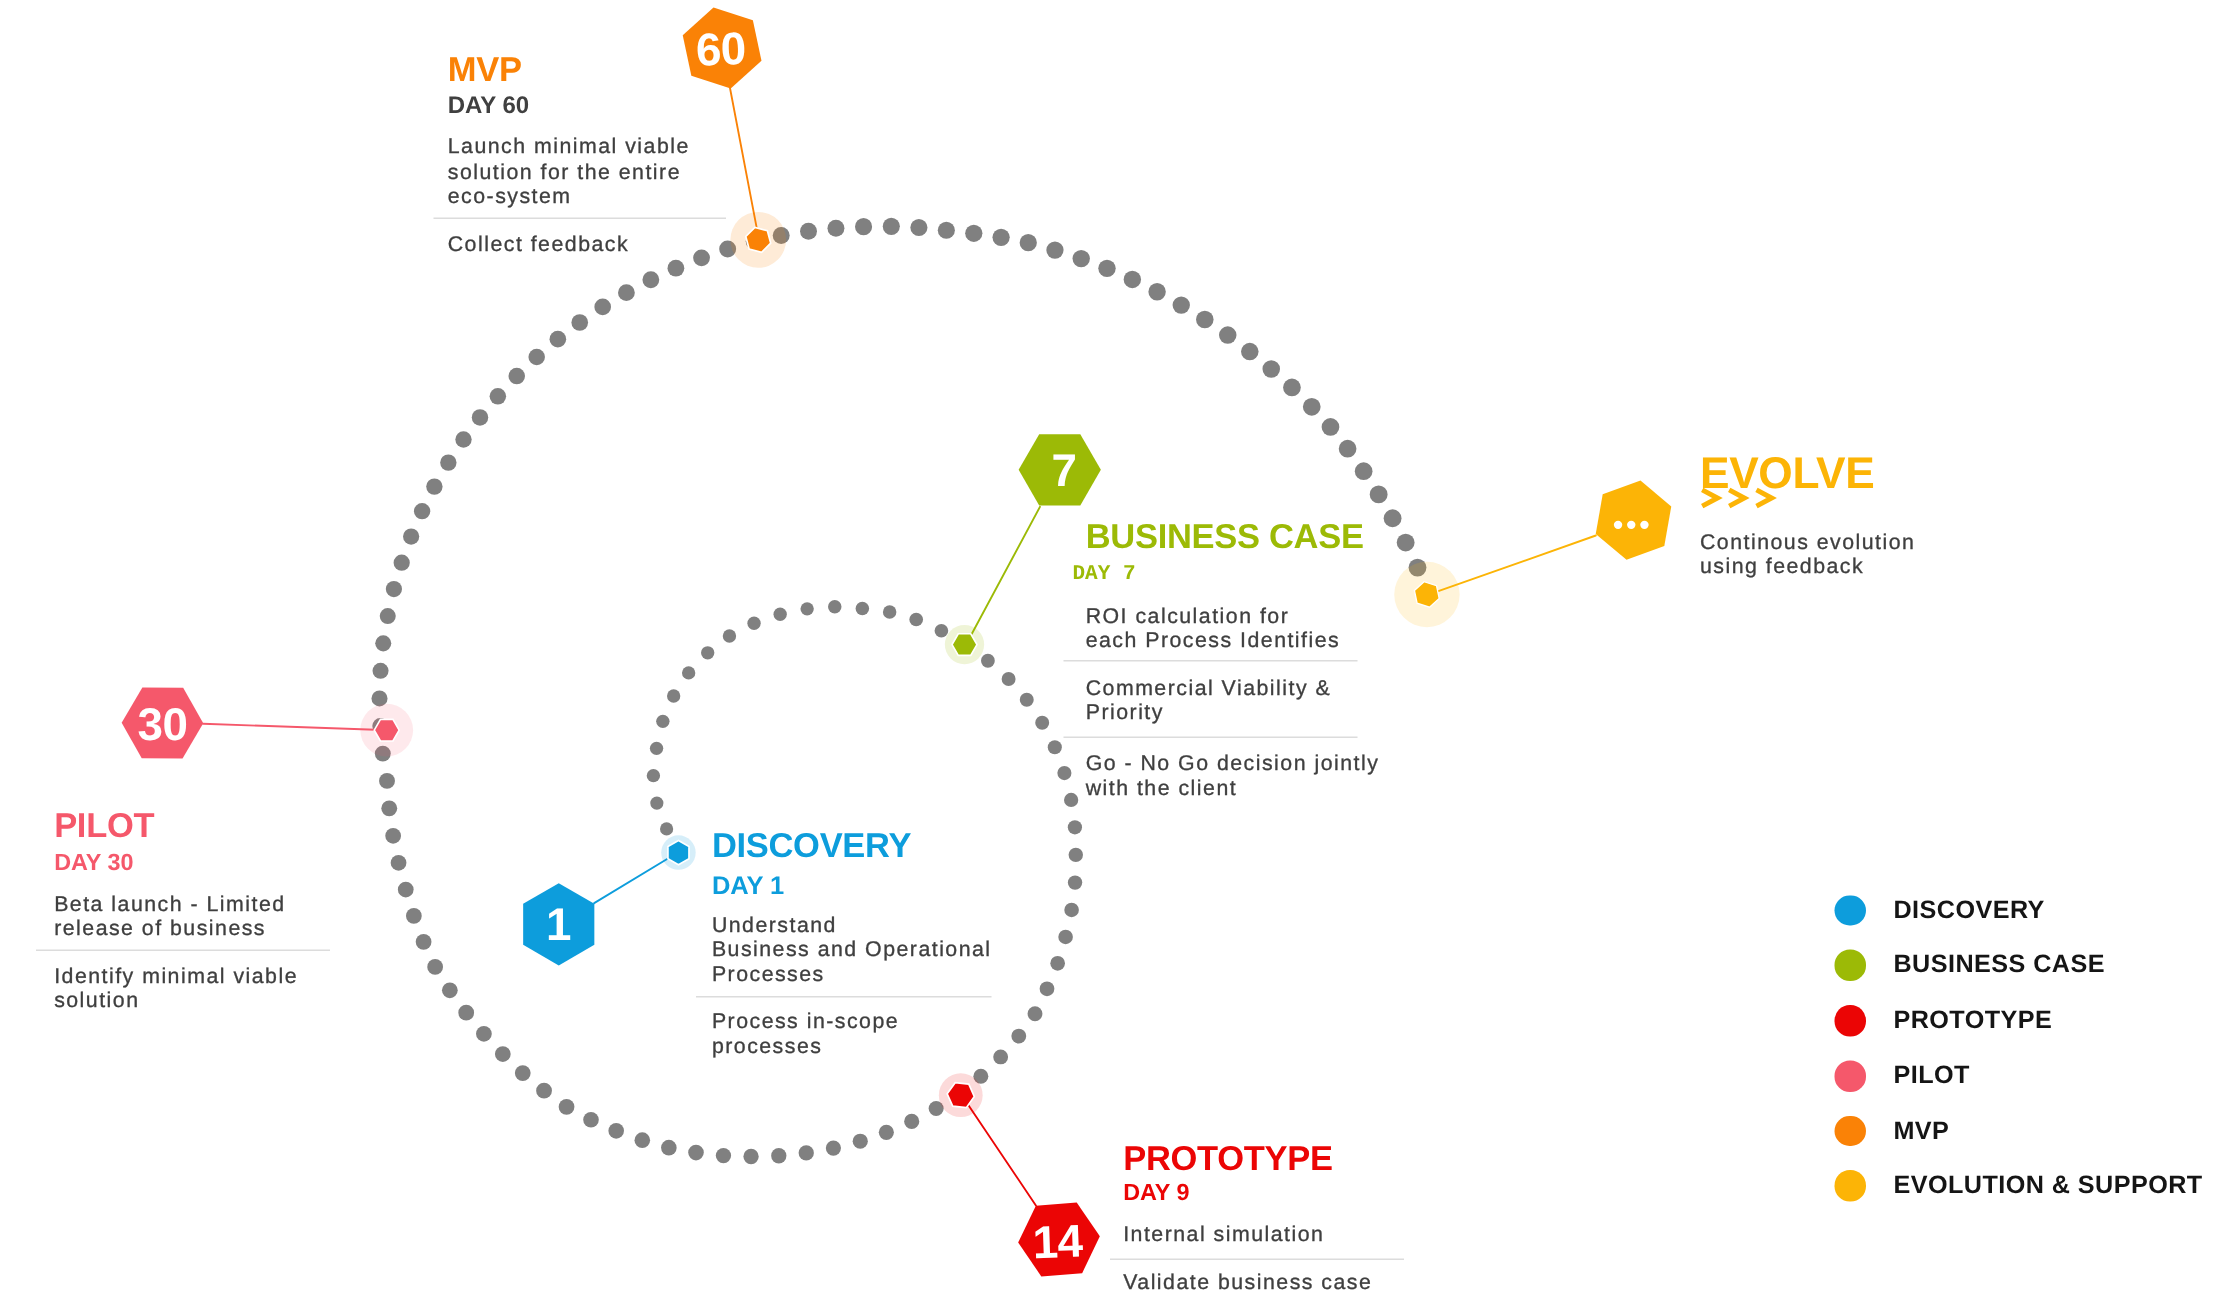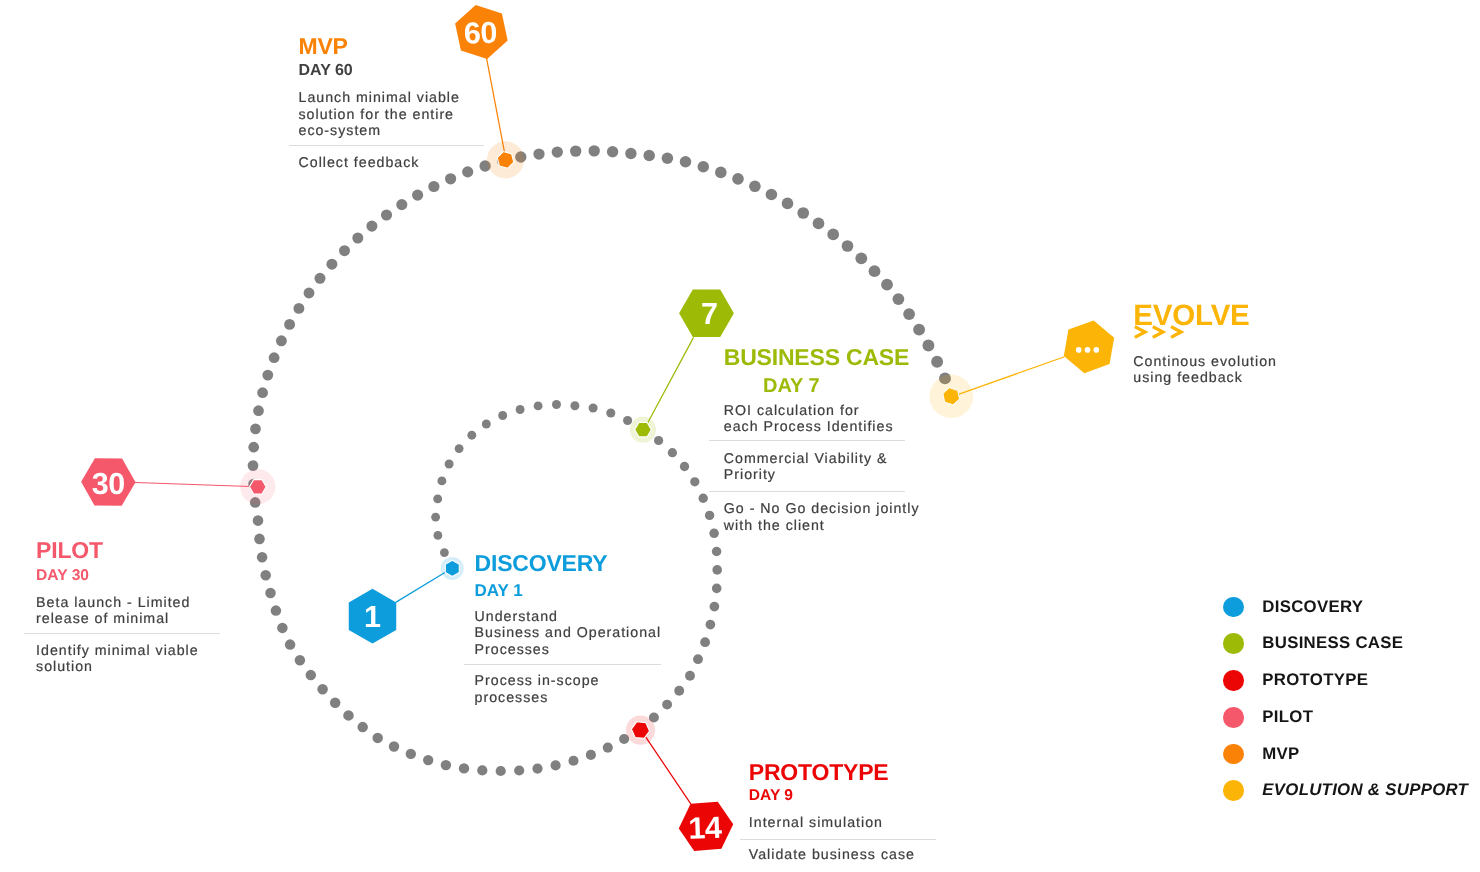--- a/index.html
+++ b/index.html
@@ -227,35 +227,35 @@
   <div class="ttl" style="left:298.5px;top:34.9px;color:#fa8206;font-size:23px;">MVP</div>
   <div class="day" style="left:298.5px;top:63.4px;color:#404040;font-size:16px;">DAY 60</div>
   <div class="para" style="left:298.5px;top:90.1px;">Launch minimal viable
 solution for the entire
 eco-system</div>
   <div class="para" style="left:298.5px;top:154.7px;">Collect feedback</div>
   <div class="rule" style="left:288.6px;top:145.4px;width:195.1px;"></div>
 </div>
 <div class="blk">
   <div class="ttl" style="left:723.8px;top:346.0px;color:#9cba06;font-size:23px;">BUSINESS CASE</div>
-  <div class="day" style="left:763px;top:375.7px;color:#9cba06;font-size:20px;">DAY 7</div>
+  <div class="day" style="left:715px;top:375.7px;color:#9cba06;font-size:14px;font-family:Liberation Mono, monospace;">DAY 7</div>
   <div class="para" style="left:723.8px;top:402.9px;">ROI calculation for
 each Process Identifies</div>
   <div class="para" style="left:723.8px;top:450.8px;">Commercial Viability &amp;
 Priority</div>
   <div class="para" style="left:723.8px;top:501.2px;">Go - No Go decision jointly
 with the client</div>
   <div class="rule" style="left:708.7px;top:440.2px;width:196.3px;"></div>
   <div class="rule" style="left:708.7px;top:490.9px;width:196.3px;"></div>
 </div>
 <div class="blk">
   <div class="ttl" style="left:36.1px;top:539.0px;color:#f5586b;font-size:23px;">PILOT</div>
   <div class="day" style="left:36.1px;top:567.5px;color:#f5586b;font-size:15.6px;">DAY 30</div>
   <div class="para" style="left:36.1px;top:594.6px;">Beta launch - Limited
-release of minimal</div>
+release of business</div>
   <div class="para" style="left:36.1px;top:642.6px;">Identify minimal viable
 solution</div>
   <div class="rule" style="left:23.7px;top:633.3px;width:196.1px;"></div>
 </div>
 <div class="blk">
   <div class="ttl" style="left:474.6px;top:552.1px;color:#0d9ddc;font-size:23px;">DISCOVERY</div>
   <div class="day" style="left:474.6px;top:581.5px;color:#0d9ddc;font-size:17px;">DAY 1</div>
   <div class="para" style="left:474.6px;top:608.8px;">Understand
 Business and Operational
 Processes</div>
@@ -289,18 +289,18 @@
     <span class="leglbl">PROTOTYPE</span>
   </div>
   <div class="legrow" style="left:1223.3px;top:707.1px;">
     <span class="legdot" style="background:#f5586b;"></span>
     <span class="leglbl">PILOT</span>
   </div>
   <div class="legrow" style="left:1223.3px;top:743.8px;">
     <span class="legdot" style="background:#fa8206;"></span>
     <span class="leglbl">MVP</span>
   </div>
-  <div class="legrow" style="left:1223.3px;top:780.2px;font-style:italic;">
+  <div class="legrow" style="left:1223.3px;top:780.2px;">
     <span class="legdot" style="background:#fcb406;"></span>
     <span class="leglbl">EVOLUTION &amp; SUPPORT</span>
   </div>
 </div>
 </div>
 
 </body></html>

